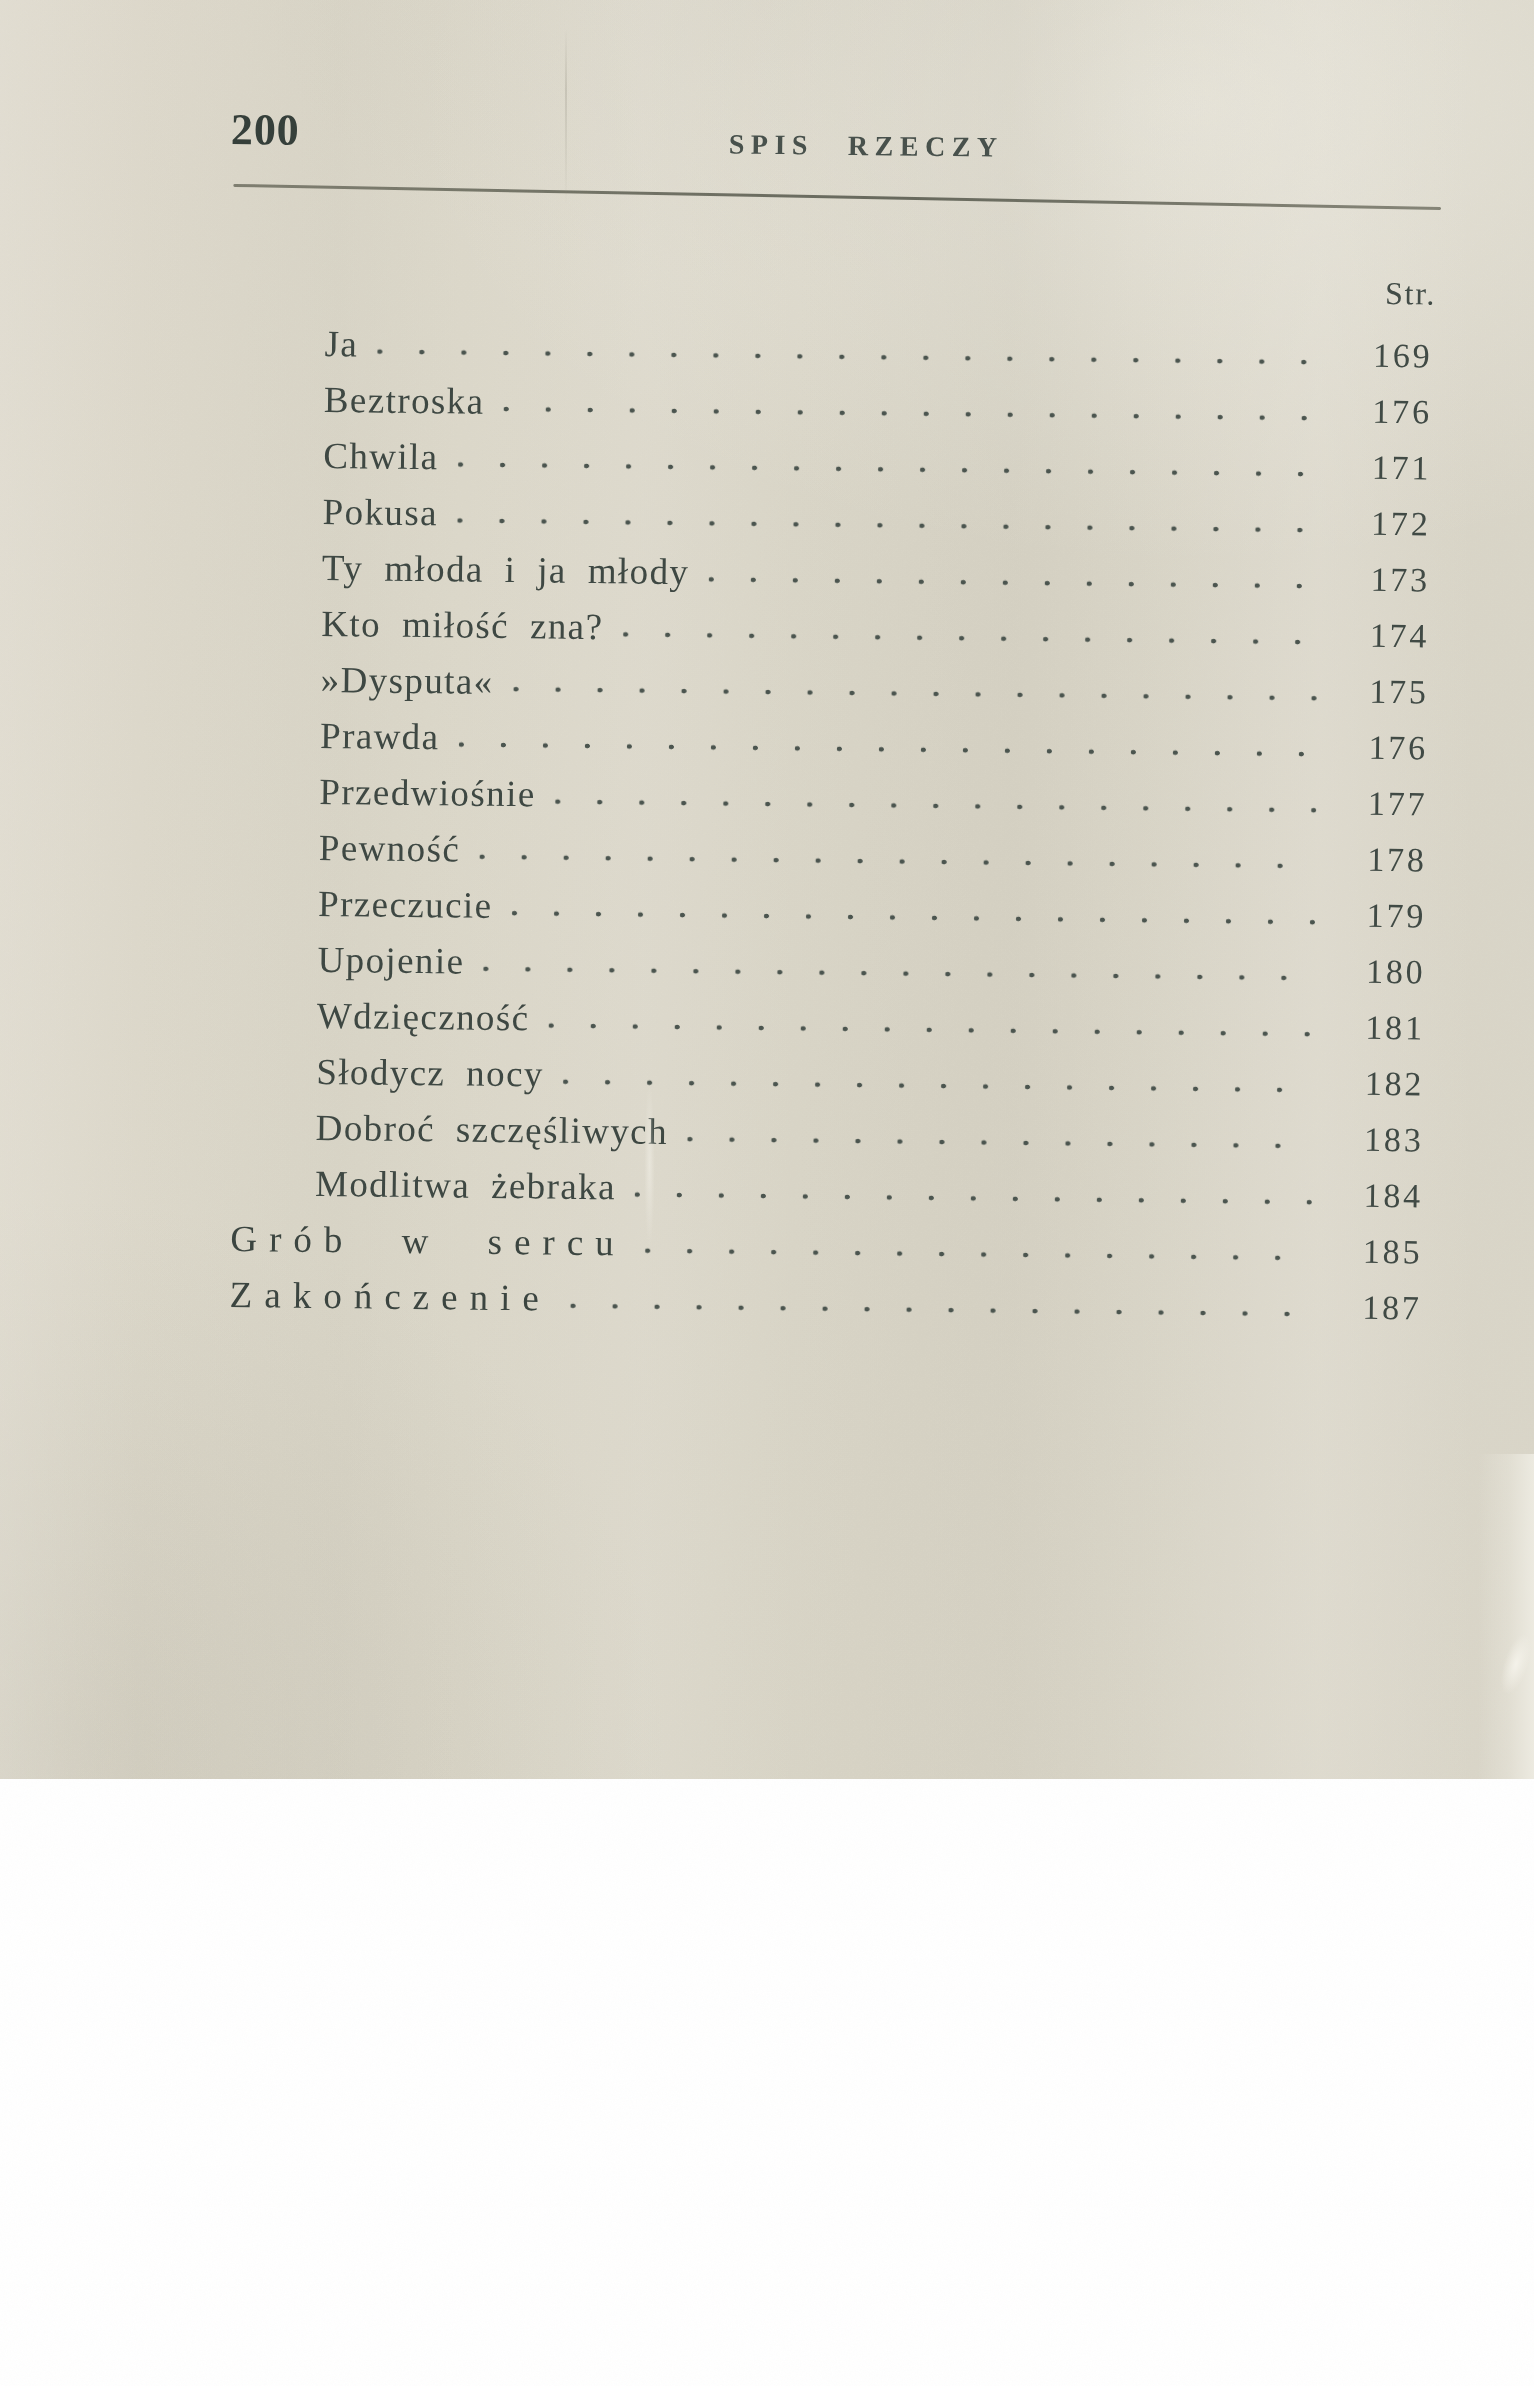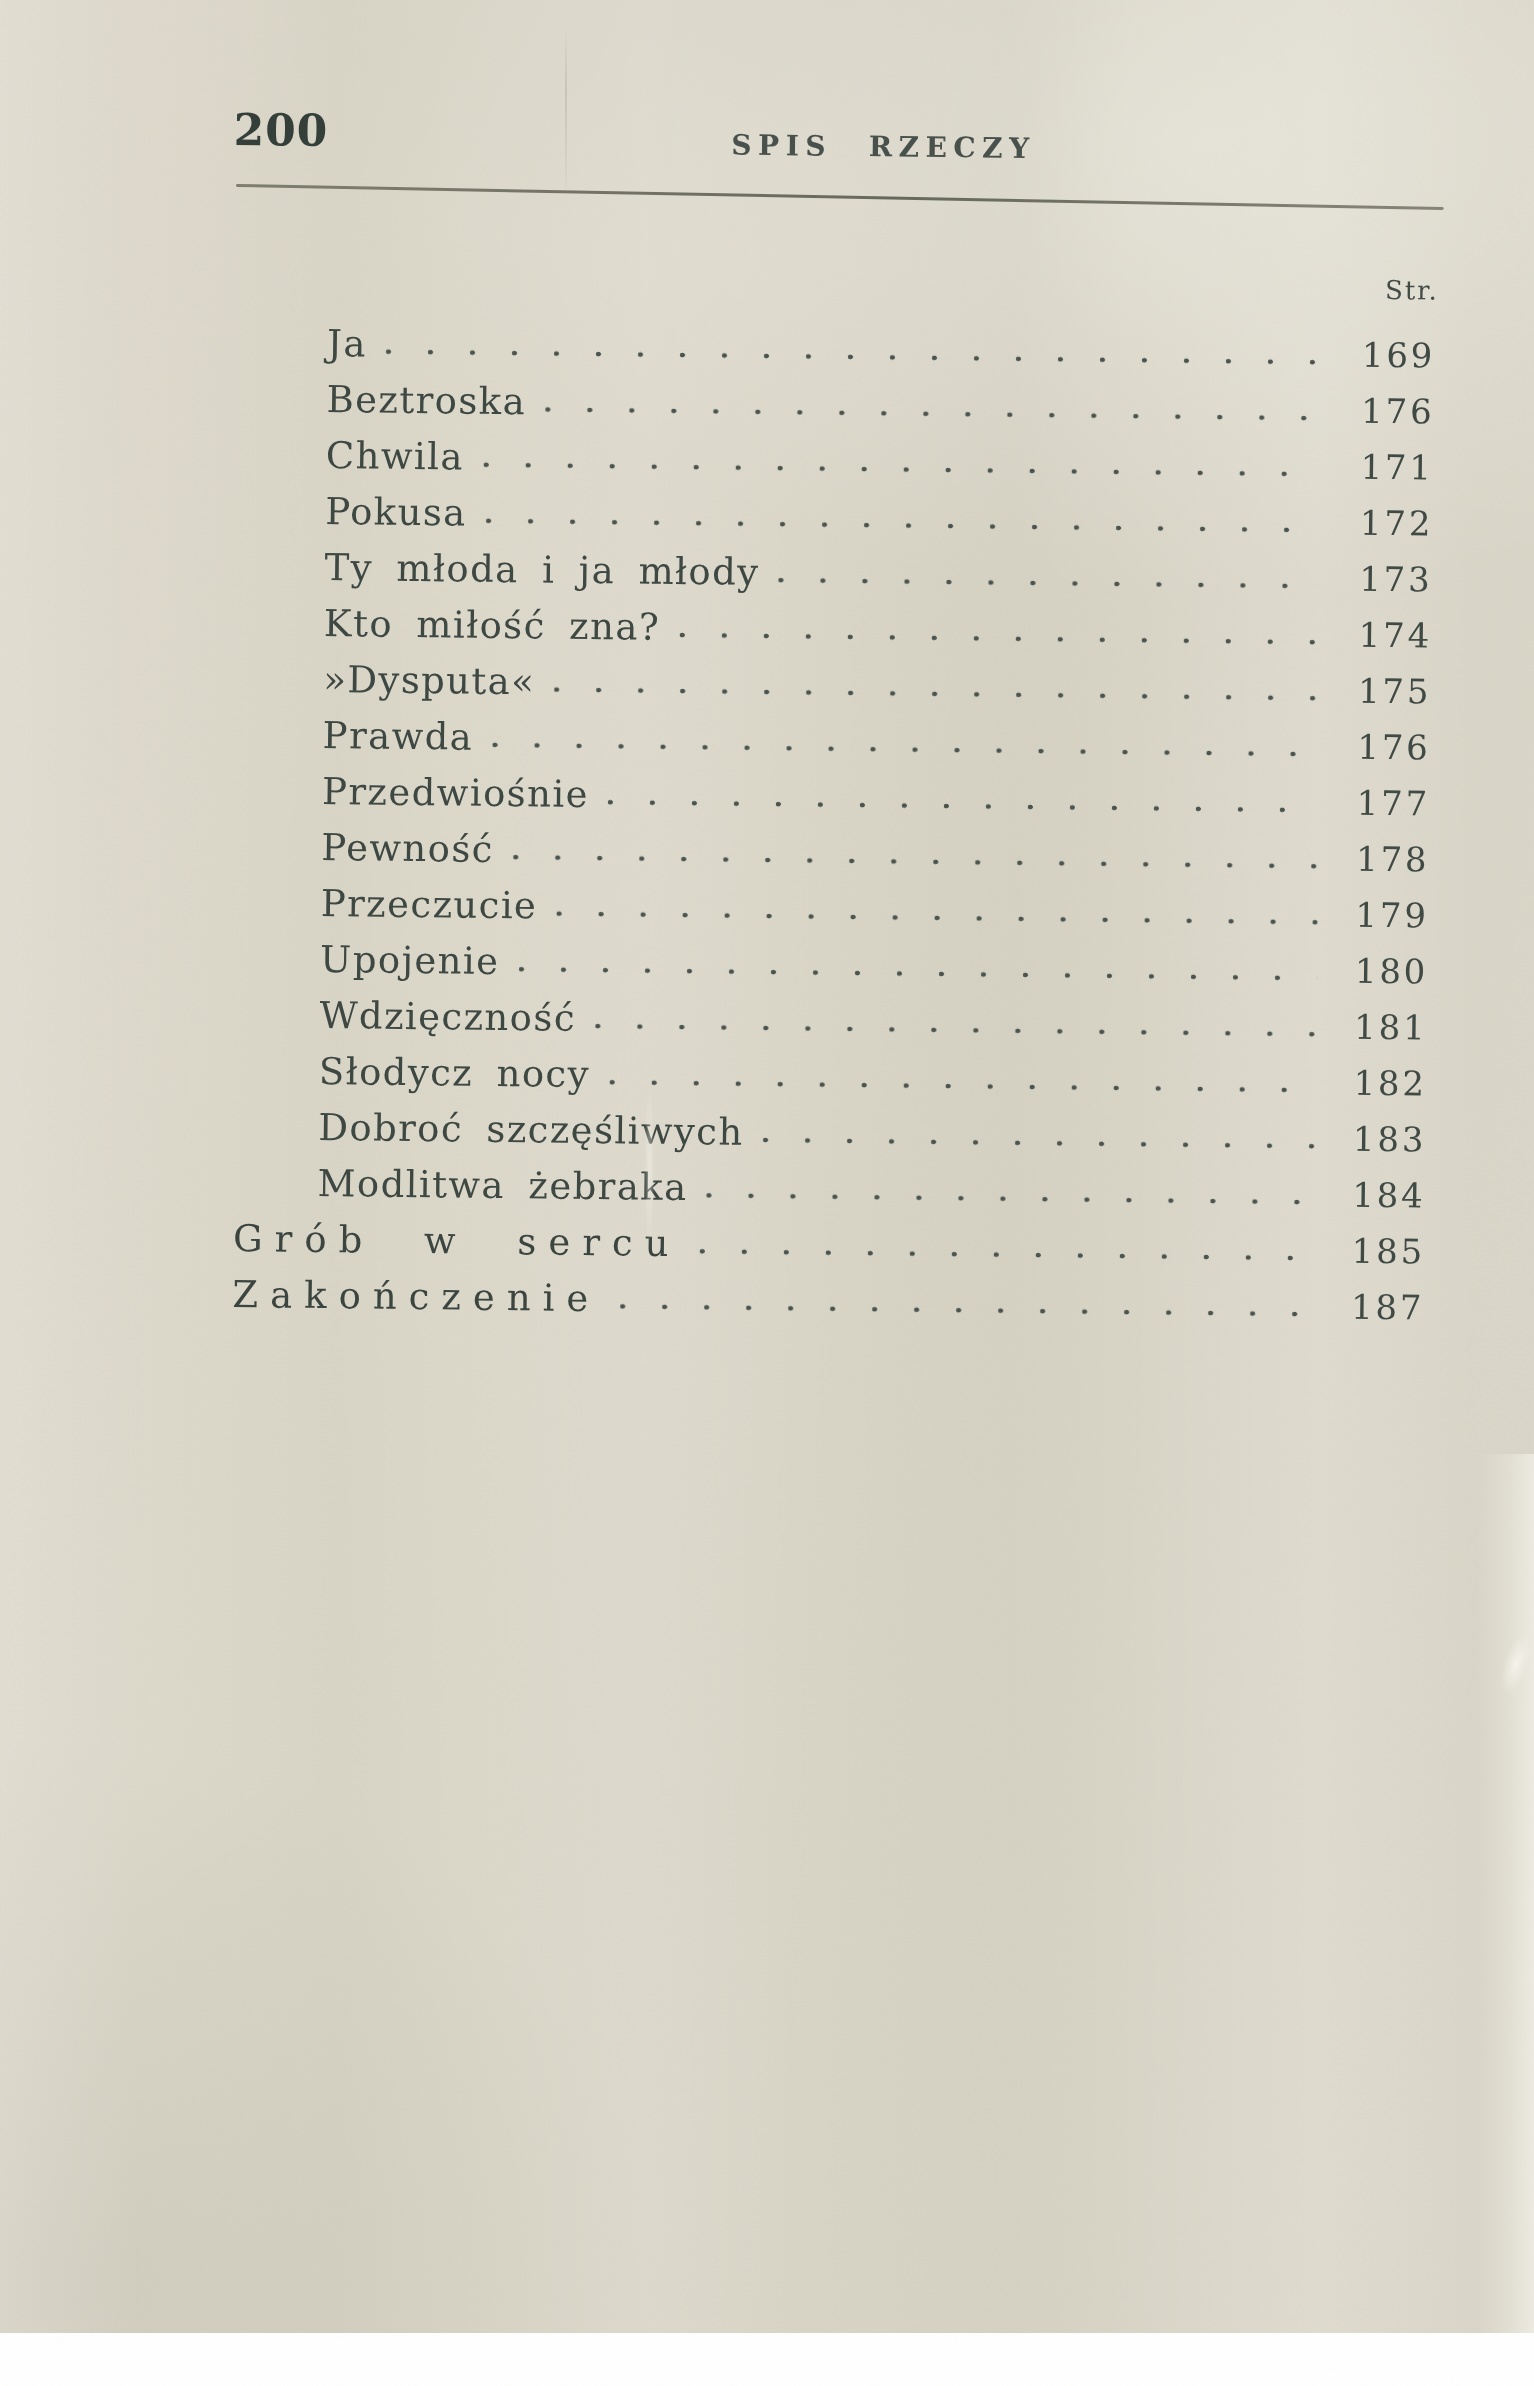--- a/index.html
+++ b/index.html
@@ -5,27 +5,28 @@
   html, body { margin: 0; padding: 0; }
   body {
     width: 1534px; height: 2387px;
     overflow: hidden;
     font-family: "DejaVu Serif", "Liberation Serif", serif;
   }
 
   
   .page {
     position: relative;
-    width: 1534px; height: 2333px;
+    width: 1534px; height: 1779px;
     background:
       radial-gradient(1119px 653px at 78% 6%, rgba(240,238,229,0.55), rgba(240,238,229,0) 70%),
       radial-gradient(932px 839px at 4% 98%, rgba(176,172,157,0.28), rgba(176,172,157,0) 65%),
       radial-gradient(839px 466px at 50% 0%, rgba(205,201,188,0.35), rgba(205,201,188,0) 60%),
       linear-gradient(100deg, #ded9cc 0%, #dcd8ca 30%, #d8d4c6 62%, #dad6c9 100%),
       #dbd7c9;
+    font-family: Liberation Serif, serif;
   }
   
   .bands {
     position: absolute; inset: 0; pointer-events: none;
     background:
       linear-gradient(90deg,
         rgba(233,230,221,0.35) 0%,  rgba(233,230,221,0) 9%,
         rgba(197,193,179,0.16) 22%, rgba(197,193,179,0) 30%,
         rgba(233,230,221,0.22) 42%, rgba(233,230,221,0) 52%,
         rgba(197,193,179,0.18) 66%, rgba(197,193,179,0) 74%,
@@ -75,21 +76,21 @@
     color: #47504b;
   }
   .rule {
     position: absolute; left: 227px; top: 190px; width: 1208px; height: 2.8px;
     background: linear-gradient(90deg, rgba(110,110,96,0.85), rgba(96,98,86,0.95) 55%, rgba(110,110,96,0.8));
     transform: rotate(0.45deg); transform-origin: left center;
     border-radius: 1.9px;
   }
   .str-label {
     position: absolute; right: 103px; top: 268px;
-    font-size: 26px; letter-spacing: 1.9px;
+    font-size: 32px; letter-spacing: 1.9px;
     color: #414b46;
   }
 
   
   .toc { position: absolute; left: 0; right: 0; top: 315px; }
   .row {
     display: flex; align-items: flex-end;
     height: 56px;
     padding-left: 320px; padding-right: 106px;
   }

